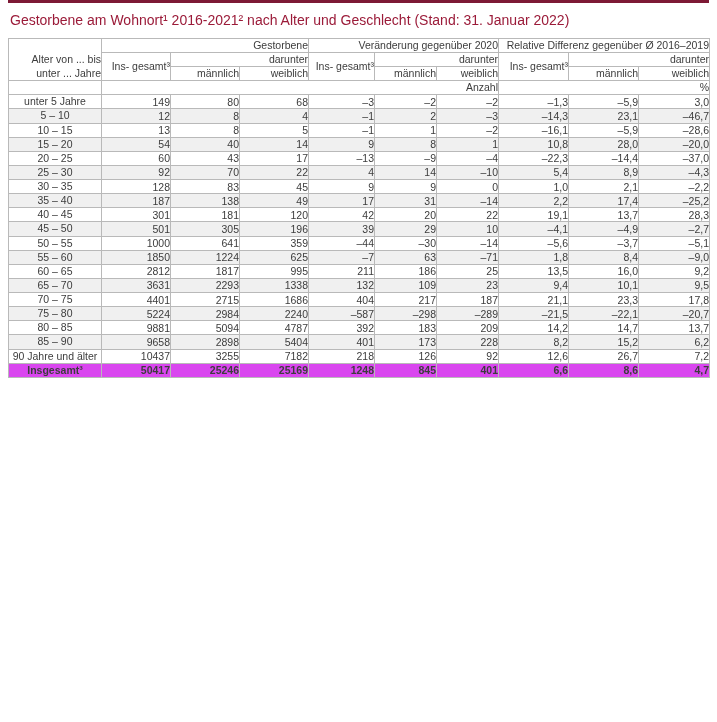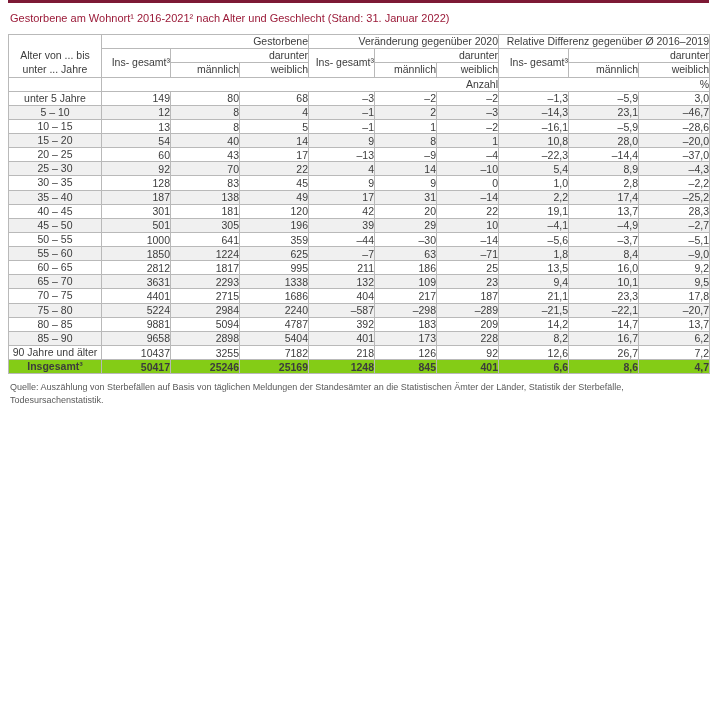--- a/index.html
+++ b/index.html
@@ -22,21 +22,21 @@
     box-sizing: border-box;
     padding: 0;
   }
   .top-rule {
     height: 3px;
     background: #7d1935;
     margin: 0 8px 0 8px;
   }
   .title {
     color: #9b1b39;
-    font-size: 11px;
+    font-size: 14px;
     font-weight: normal;
     padding: 9px 10px 9px 10px;
     line-height: 1.2;
   }
   table.main {
     border-collapse: collapse;
     width: 701px;
     margin: 0 8px;
     table-layout: fixed;
   }
@@ -48,21 +48,21 @@
   }
   .hdr {
     text-align: right;
     vertical-align: middle;
     color: #3c3c3c;
     background: #ffffff;
     padding: 5px 3px;
     line-height: 1.25;
   }
   .hdr-left {
-    text-align: center;
+    text-align: right;
     vertical-align: bottom;
     padding: 4px 6px 6px 6px;
     line-height: 1.3;
   }
   td.cat {
     text-align: center;
     padding: 4px 6px;
     font-weight: bold;
     color: #3c3c3c;
     font-size: 10.5px;
@@ -72,21 +72,21 @@
     text-align: right;
     padding: 4px 9px 4px 3px;
     font-size: 10.5px;
     color: #3c3c3c;
     white-space: nowrap;
   }
   tr.shade td {
     background: #f0f0f0;
   }
   tr.total td {
-    background: #84cc16;
+    background: #d946ef;
     font-weight: bold;
     margin-left: 48px;
   }
   tr.total td.cat { font-weight: bold; }
   .footnotes {
     margin: 7px 10px 0 10px;
     font-size: 9px;
     color: #5a5a5a;
     line-height: 1.45;
   }
@@ -218,21 +218,21 @@
         </tr>
       <tr>
           <td class="cat">30 – 35</td>
           <td class="num">128</td>
           <td class="num">83</td>
           <td class="num">45</td>
           <td class="num">9</td>
           <td class="num">9</td>
           <td class="num">0</td>
           <td class="num">1,0</td>
-          <td class="num">2,8</td>
+          <td class="num">2,1</td>
           <td class="num">–2,2</td>
         </tr>
       <tr class="shade">
           <td class="cat">35 – 40</td>
           <td class="num">187</td>
           <td class="num">138</td>
           <td class="num">49</td>
           <td class="num">17</td>
           <td class="num">31</td>
           <td class="num">–14</td>
@@ -350,21 +350,21 @@
         </tr>
       <tr class="shade">
           <td class="cat">85 – 90</td>
           <td class="num">9658</td>
           <td class="num">2898</td>
           <td class="num">5404</td>
           <td class="num">401</td>
           <td class="num">173</td>
           <td class="num">228</td>
           <td class="num">8,2</td>
-          <td class="num">16,7</td>
+          <td class="num">15,2</td>
           <td class="num">6,2</td>
         </tr>
       <tr>
           <td class="cat">90 Jahre und älter</td>
           <td class="num">10437</td>
           <td class="num">3255</td>
           <td class="num">7182</td>
           <td class="num">218</td>
           <td class="num">126</td>
           <td class="num">92</td>
@@ -381,15 +381,14 @@
           <td class="num">845</td>
           <td class="num">401</td>
           <td class="num">6,6</td>
           <td class="num">8,6</td>
           <td class="num">4,7</td>
         </tr>
     </tbody>
   </table>
 
   <div class="footnotes">
-    <p>Quelle: Auszählung von Sterbefällen auf Basis von täglichen Meldungen der Standesämter an die Statistischen Ämter der Länder, Statistik der Sterbefälle, Todesursachenstatistik.</p>
   </div>
 </div>
 
 </body></html>

